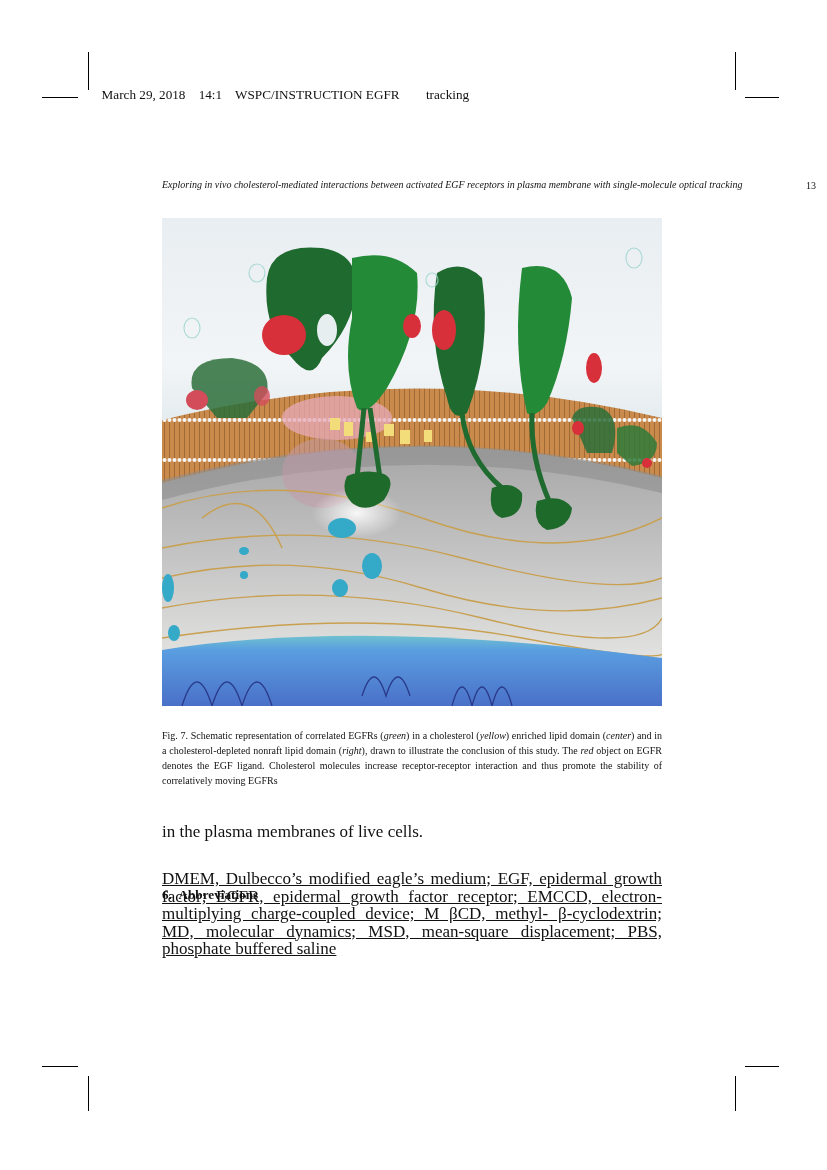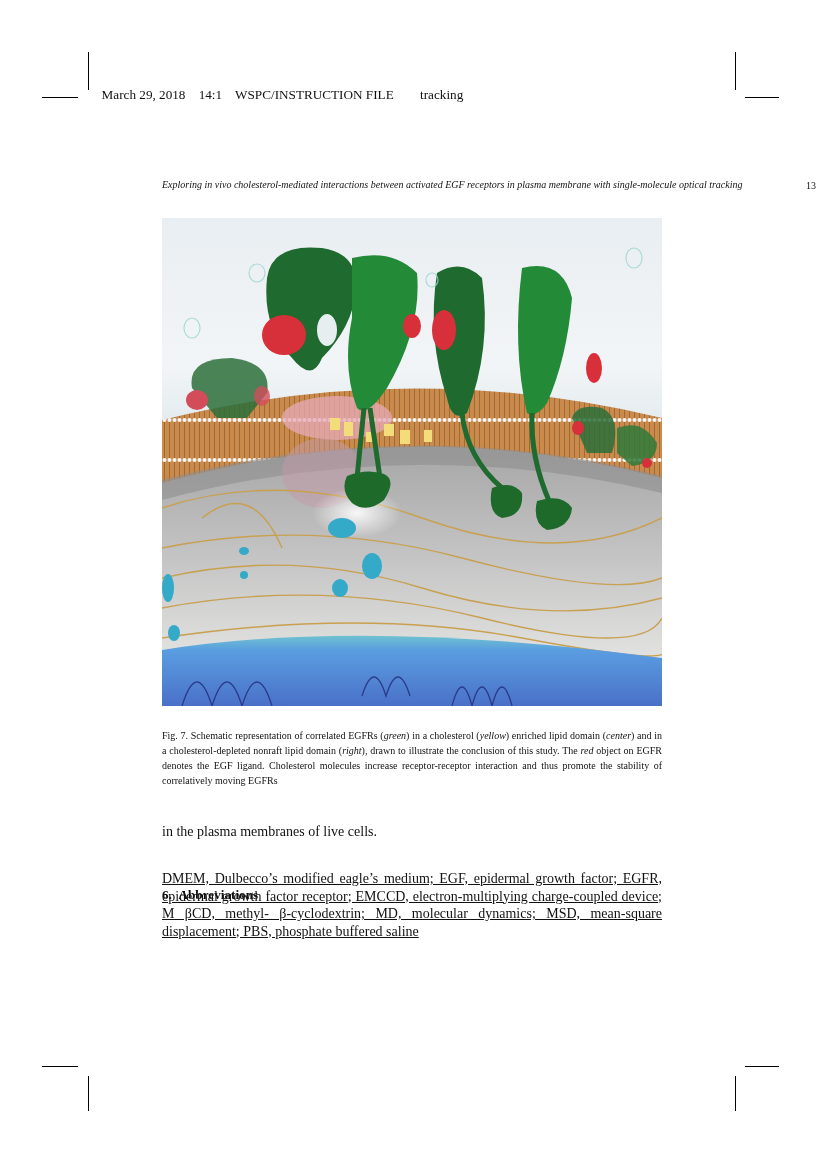--- a/index.html
+++ b/index.html
@@ -9,37 +9,37 @@
   .runhead { position: absolute; left: 95px; top: 71px; font-size: 13.2px; white-space: pre; }
   .runhead span { margin-right: 0; margin-top: 8px; }
   .pagehead { position: absolute; left: 162px; top: 179px; width: 660px; font-size: 10px;
               font-style: italic; white-space: nowrap; }
   .pagehead .num { position: absolute; left: 644px; top: 1px; font-style: normal; }
   .figure { position: absolute; left: 162px; top: 218px; width: 500px; height: 488px; overflow: hidden;
             background: linear-gradient(180deg, #e9eef2 0%, #f2f5f7 30%, #e6edf0 40%); }
   .caption { position: absolute; left: 162px; top: 728px; width: 500px; font-size: 10px; line-height: 15px;
              text-align: justify; }
   .caption i { font-style: italic; }
-  .para { position: absolute; left: 162px; width: 500px; font-size: 14px; line-height: 17.5px; text-align: justify; }
+  .para { position: absolute; left: 162px; width: 500px; font-size: 17px; line-height: 17.5px; text-align: justify; }
   .section-title { position: absolute; left: 162px; top: 887px; font-size: 13.2px; font-weight: bold; }
 </style>
 </head>
 <body>
 
 <div class="crop" style="left:88px;top:52px;width:1px;height:38px;"></div>
 <div class="crop" style="left:735px;top:52px;width:1px;height:38px;"></div>
 <div class="crop" style="left:42px;top:97px;width:36px;height:1px;"></div>
 <div class="crop" style="left:745px;top:97px;width:34px;height:1px;"></div>
 <div class="crop" style="left:42px;top:1066px;width:36px;height:1px;"></div>
 <div class="crop" style="left:745px;top:1066px;width:34px;height:1px;"></div>
 <div class="crop" style="left:88px;top:1076px;width:1px;height:35px;"></div>
 <div class="crop" style="left:735px;top:1076px;width:1px;height:35px;"></div>
 
 <div class="runhead">
-  <span>March 29, 2018</span><span>    </span><span>14:1</span><span>    </span><span>WSPC/INSTRUCTION FILE</span><span>        </span><span>tracking</span>
+  <span>March 29, 2018</span><span>    </span><span>14:1</span><span>    </span><span>WSPC/INSTRUCTION EGFR</span><span>        </span><span>tracking</span>
 </div>
 
 <div class="pagehead">
   <span>Exploring in vivo cholesterol-mediated interactions between activated EGF receptors in plasma membrane with single-molecule optical tracking</span>
   <span class="num">13</span>
 </div>
 
 <div class="figure">
   <svg width="500" height="488" viewBox="0 0 500 488">
     <defs>

